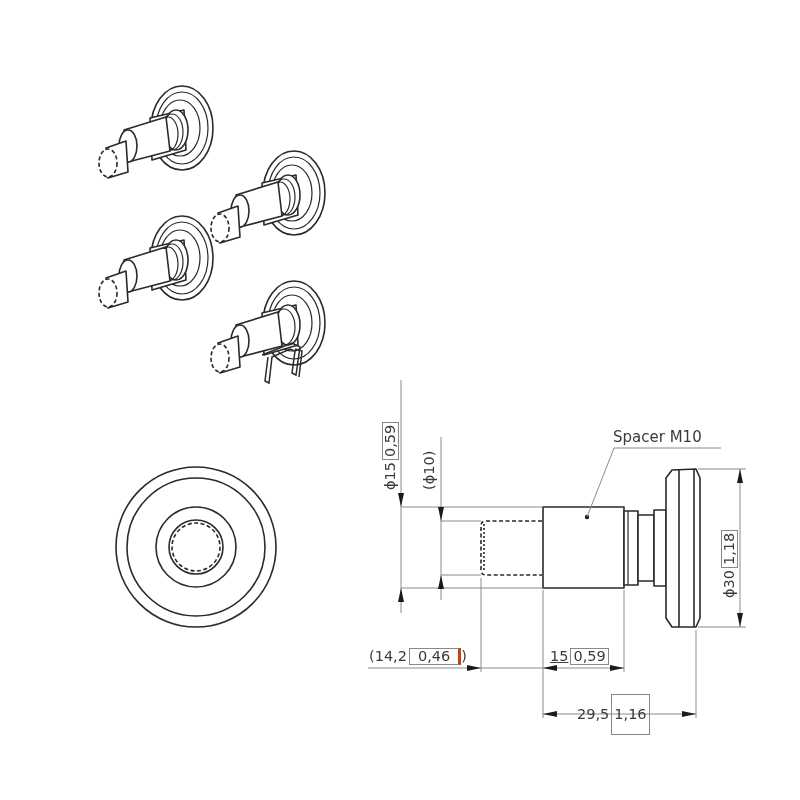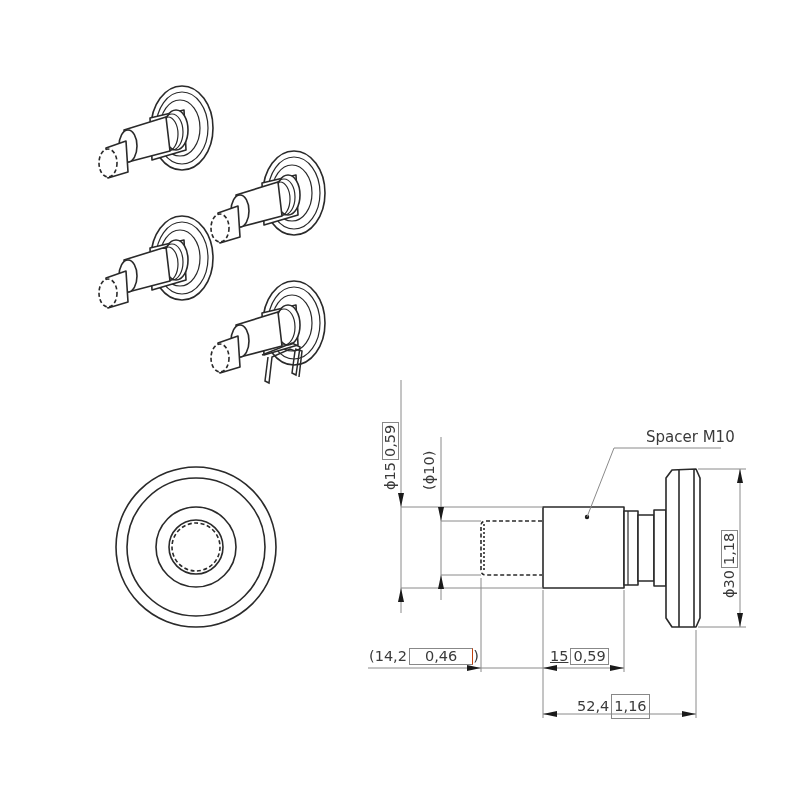--- a/index.html
+++ b/index.html
@@ -139,35 +139,35 @@
     <line class="dim" x1="481" y1="668" x2="624" y2="668"></line>
     <polygon class="arrow" points="557,665 557,671 543,668"></polygon>
     <polygon class="arrow" points="610,665 610,671 624,668"></polygon>
 
     <line class="dim" x1="543" y1="714" x2="696" y2="714"></line>
     <polygon class="arrow" points="557,711 557,717 543,714"></polygon>
     <polygon class="arrow" points="682,711 682,717 696,714"></polygon>
   </g>
 </svg>
 
-<div class="label leader-label" style="left:646px; top:430px;text-align:right;">Spacer M10</div>
+<div class="label leader-label" style="left:613px; top:430px;text-align:right;">Spacer M10</div>
 
 <div class="label vert" style="left:382px; top:490px;">
   <span>ϕ15</span><span class="bracket" style="border-right:1px solid #888;padding:0 2px;margin-left:2px;">0,59</span>
 </div>
 
 <div class="label vert" style="left:422px; top:490px;">(ϕ10)</div>
 
 <div class="label vert" style="left:721px; top:598px;">
   <span>ϕ30</span><span class="bracket" style="border-right:1px solid #888;padding:0 2px;margin-left:2px;">1,18</span>
 </div>
 
 <div class="label" style="left:369px; top:648px;">
-  <span>(14,2</span><span class="bracket" style="border-right:1px solid #c2410c;padding:0 15px;margin-left:2px;">0,46</span><span>)</span>
+  <span>(14,2</span><span class="bracket" style="border-right:3px solid #c2410c;padding:0 8px;margin-left:2px;">0,46</span><span>)</span>
 </div>
 
 <div class="label" style="left:550px; top:648px;text-decoration:underline;">
   <span>15</span><span class="bracket" style="border-right:1px solid #888;padding:0 2px;margin-left:2px;">0,59</span>
 </div>
 
 <div class="label" style="left:577px; top:694px;">
-  <span>52,4</span><span class="bracket" style="border-right:1px solid #888;padding:4px 2px;margin-left:2px;">1,16</span>
+  <span>29,5</span><span class="bracket" style="border-right:1px solid #888;padding:12px 2px;margin-left:2px;">1,16</span>
 </div>
 
 </body></html>

